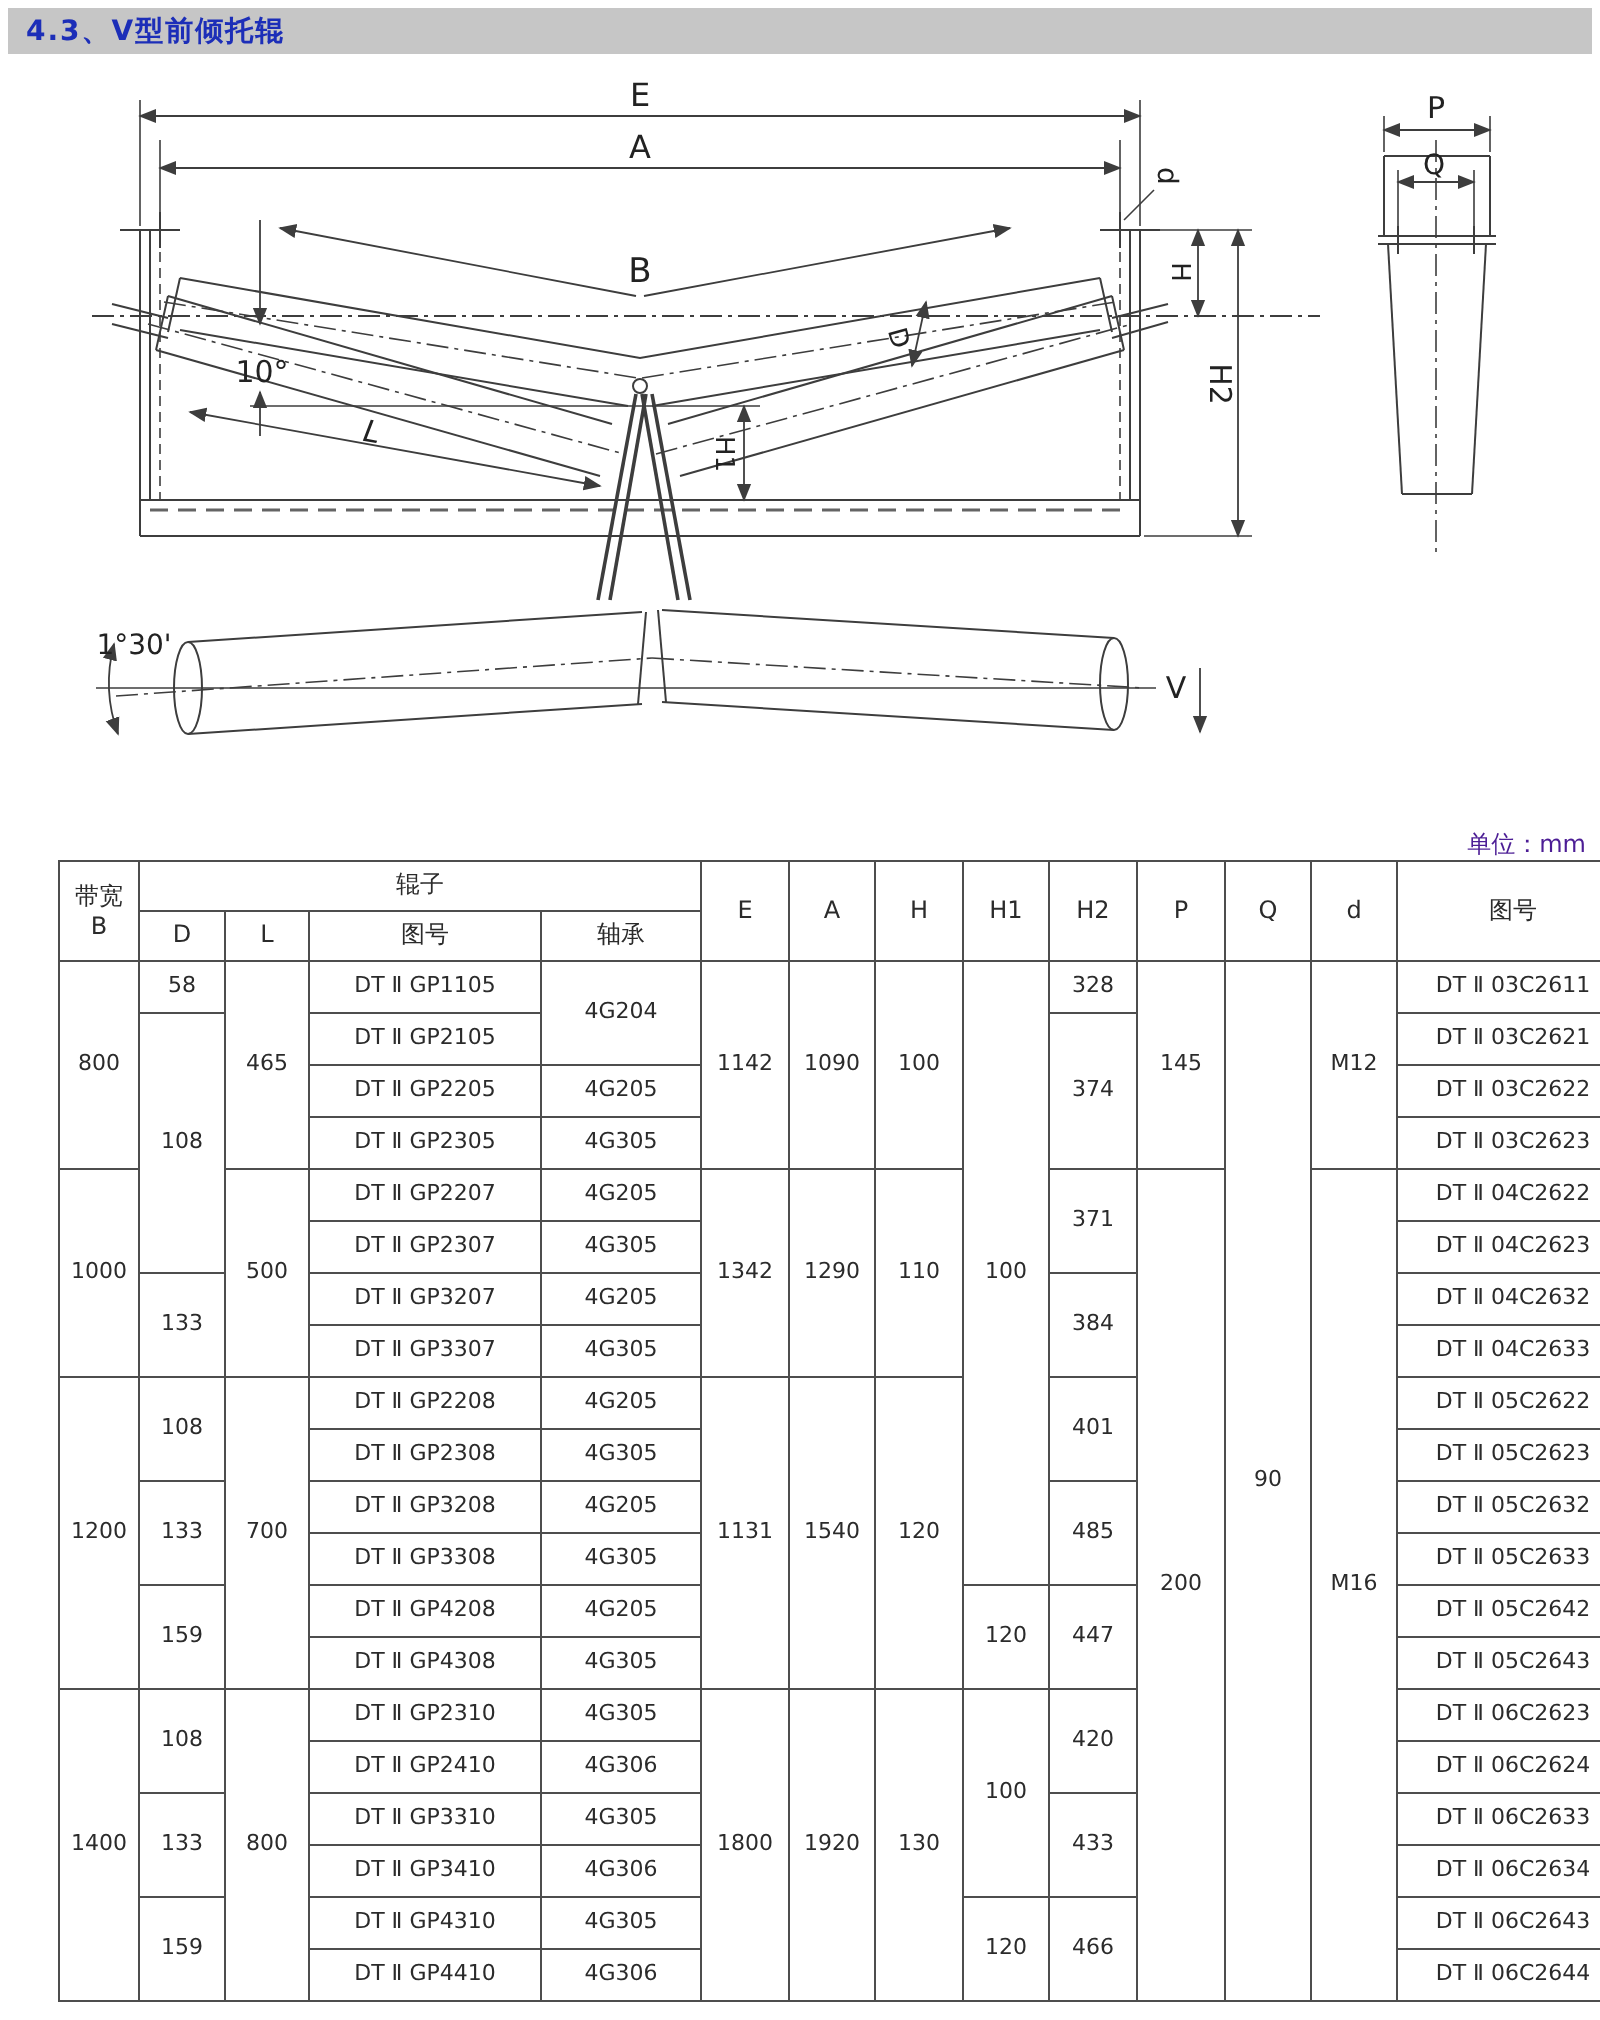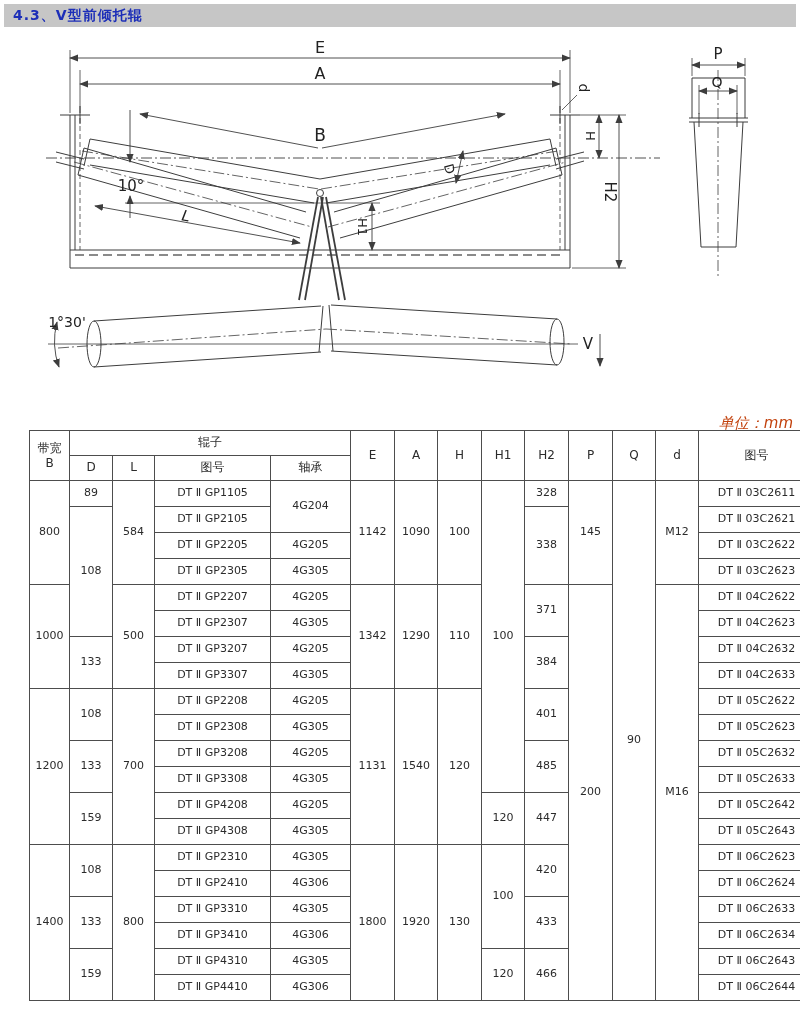--- a/index.html
+++ b/index.html
@@ -3,21 +3,21 @@
 <meta charset="utf-8">
 <style>
   html,body{margin:0;padding:0;background:#fff;}
   .page{position:relative;width:800px;height:1010px;background:#fff;overflow:hidden;
         font-family:"DejaVu Sans","Liberation Sans",sans-serif;color:#2b2b2b;}
   .title-bar{position:absolute;left:4px;top:4px;width:792px;height:23px;background:#c6c6c6;
              display:flex;align-items:center;}
   .title-bar span{color:#1c2eb8;font-weight:bold;font-size:14px;margin-left:9px;letter-spacing:1px;}
   svg.drawing{position:absolute;left:0;top:0;}
   .note{position:absolute;left:8px;top:399px;font-size:12.5px;color:#222;}
-  .unit{position:absolute;right:7px;top:414px;font-size:15px;color:#c2410c;font-style:italic;}
+  .unit{position:absolute;right:7px;top:414px;font-size:12px;color:#4c1d95;}
   table.spec{position:absolute;left:8px;top:430px;width:785px;border-collapse:collapse;
              table-layout:fixed;font-size:11px;color:#2b2b2b;margin-left:21px;}
   table.spec th,table.spec td{border:1px solid #4d4d4d;text-align:center;vertical-align:middle;
              padding:0;line-height:1.15;font-weight:normal;overflow:hidden;}
   table.spec thead tr{height:25px;}
   table.spec thead th{font-size:12px;}
   table.spec tbody tr{height:26px;}
   .hdr2{line-height:1.2;}
 </style>
 </head>
@@ -201,38 +201,38 @@
       <tr>
         <th>D</th>
         <th>L</th>
         <th>图号</th>
         <th>轴承</th>
       </tr>
     </thead>
     <tbody>
       <tr>
         <td rowspan="4">800</td>
-        <td>89</td>
-        <td rowspan="4">584</td>
+        <td>58</td>
+        <td rowspan="4">465</td>
         <td>DT Ⅱ GP1105</td>
         <td rowspan="2">4G204</td>
         <td rowspan="4">1142</td>
         <td rowspan="4">1090</td>
         <td rowspan="4">100</td>
         <td rowspan="12">100</td>
         <td>328</td>
         <td rowspan="4">145</td>
         <td rowspan="20">90</td>
         <td rowspan="4">M12</td>
         <td>DT Ⅱ 03C2611</td>
       </tr>
       <tr>
         <td rowspan="5">108</td>
         <td>DT Ⅱ GP2105</td>
-        <td rowspan="3">338</td>
+        <td rowspan="3">374</td>
         <td>DT Ⅱ 03C2621</td>
       </tr>
       <tr>
         <td>DT Ⅱ GP2205</td>
         <td>4G205</td>
         <td>DT Ⅱ 03C2622</td>
       </tr>
       <tr>
         <td>DT Ⅱ GP2305</td>
         <td>4G305</td>

